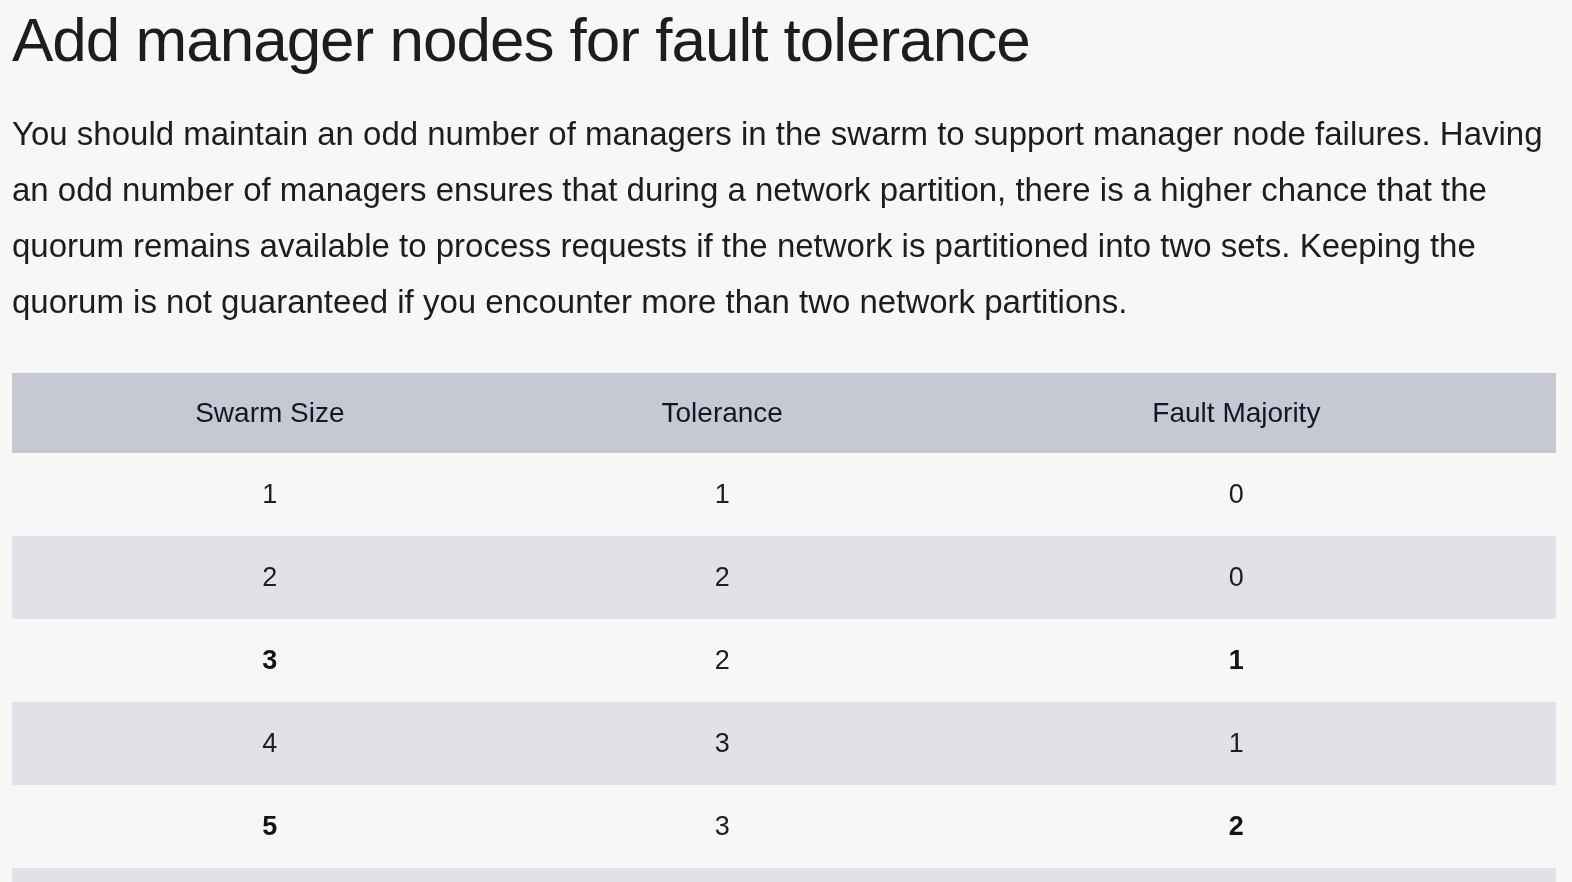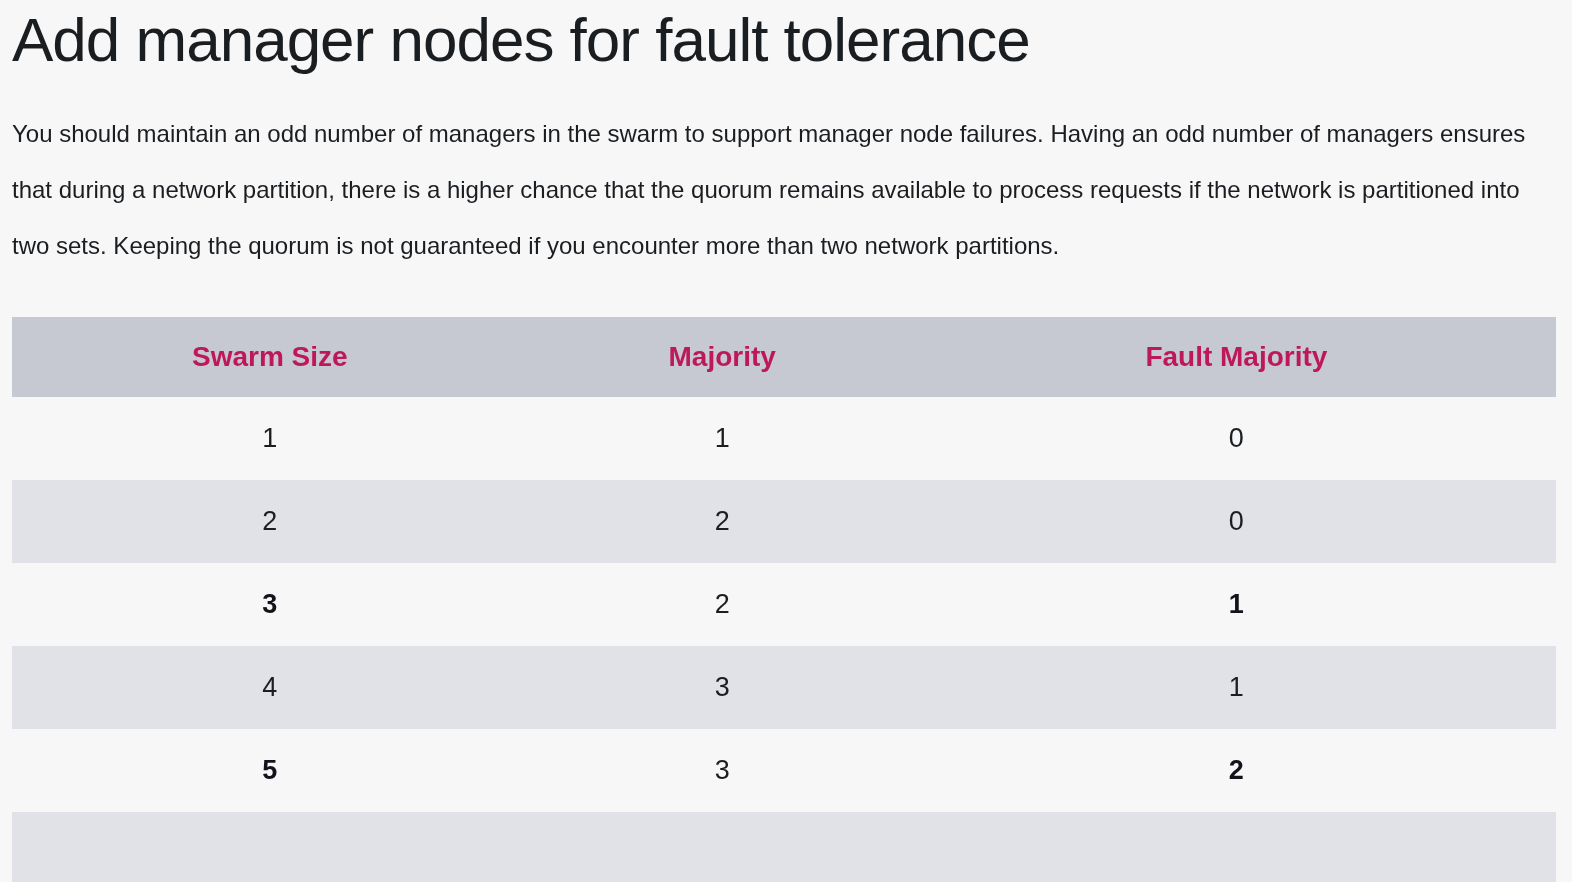--- a/index.html
+++ b/index.html
@@ -19,43 +19,43 @@
   h1.title {
     font-size: 62px;
     font-weight: 400;
     line-height: 80px;
     margin: 0;
     letter-spacing: -1px;
     white-space: nowrap;
     color: #1b1e21;
   }
   p.intro {
-    font-size: 24px;
+    font-size: 33px;
     line-height: 56px;
     margin: 26px 0 0 0;
     color: #1b1e21;
   }
   table.ft-table {
     width: 100%;
     border-collapse: collapse;
     table-layout: fixed;
     margin-top: 43px;
   }
   col.c1 { width: 33.4%; }
   col.c2 { width: 25.2%; }
   col.c3 { width: 41.4%; }
   thead th {
     background: #c6c9d1;
     height: 80px;
     font-size: 28px;
-    font-weight: 700;
+    font-weight: 400;
     text-align: center;
     vertical-align: middle;
     padding: 0;
-    color: #be185d;
+    color: #0f172a;
   }
   tbody td {
     height: 83px;
     text-align: center;
     vertical-align: middle;
     font-size: 27px;
     font-weight: 400;
     padding: 0;
     color: #1b1e21;
   }
@@ -74,21 +74,21 @@
 
   <table class="ft-table">
     <colgroup>
       <col class="c1">
       <col class="c2">
       <col class="c3">
     </colgroup>
     <thead>
       <tr>
         <th>Swarm Size</th>
-        <th>Majority</th>
+        <th>Tolerance</th>
         <th>Fault Majority</th>
       </tr>
     </thead>
     <tbody>
       <tr class="odd">
         <td>1</td>
         <td>1</td>
         <td>0</td>
       </tr>
       <tr class="even">

